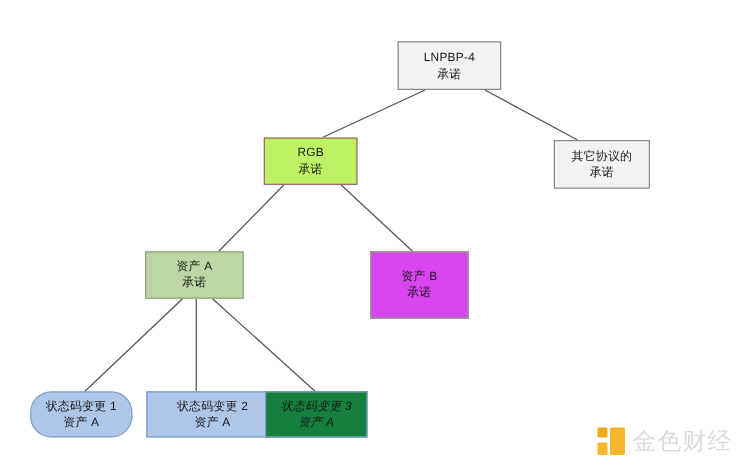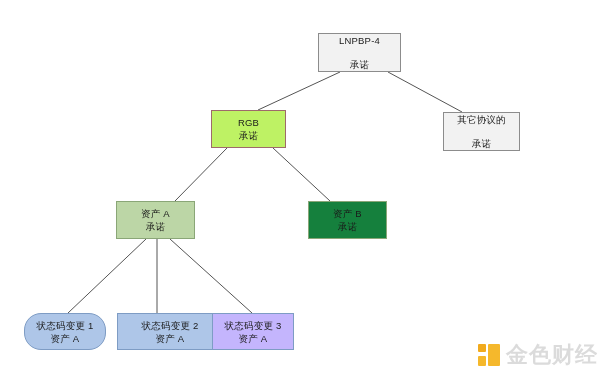--- a/index.html
+++ b/index.html
@@ -34,21 +34,21 @@
     align-items: center;
     justify-content: center;
     text-align: center;
     color: #1a1a1a;
     font-size: 9.5px;
     line-height: 13px;
     letter-spacing: 0.2px;
     z-index: 2;
   }
   .node .ln { display: block; white-space: nowrap; }
-  .node-gray  { background: #f2f2f2; border-color: #8c8c8c; justify-content: space-between; }
+  .node-gray  { background: #f2f2f2; border-color: #8c8c8c; }
   .node-pink  { background: #e8a3a3; border-color: #9e6a6a; }
   .node-green { background: #bcd6a6; border-color: #8aa677; }
   .node-blue  { background: #aec6e8; border-color: #7e9cc4; }
 
   #watermark {
     position: absolute;
     display: flex;
     align-items: center;
     gap: 6px;
     z-index: 3;
@@ -75,22 +75,22 @@
     border-radius: 1px;
   }
   #wm-mark .notch {
     position: absolute;
     left: 0; top: 12px;
     width: 8px; height: 10px;
     background: #f5b31b;
     border-radius: 1px;
   }
   #wm-text {
-    font-size: 22px;
-    font-weight: bold;
+    font-size: 19px;
+    font-weight: normal;
     color: #d9d9d9;
     letter-spacing: 1px;
     white-space: nowrap;
   }
 </style>
 </head>
 <body>
 
 <div id="canvas">
 
@@ -114,33 +114,33 @@
         <span class="ln">承诺</span>
       </div>
       <div class="node node-gray" style="left: 443px; top: 112px; width: 77px; height: 39px; background: rgb(242, 242, 242); border-color: rgb(140, 140, 140);">
         <span class="ln">其它协议的</span>
         <span class="ln">承诺</span>
       </div>
       <div class="node node-green" style="left: 116px; top: 201px; width: 79px; height: 38px; background: rgb(188, 214, 166); border-color: rgb(138, 166, 119);">
         <span class="ln">资产 A</span>
         <span class="ln">承诺</span>
       </div>
-      <div class="node node-green" style="left: 308px; top: 201px; width: 79px; height: 38px; background: #15803d; border-color: rgb(138, 166, 119);">
+      <div class="node node-green" style="left: 296px; top: 201px; width: 79px; height: 54px; background: #d946ef; border-color: rgb(138, 166, 119);">
         <span class="ln">资产 B</span>
         <span class="ln">承诺</span>
       </div>
       <div class="node node-blue" style="left: 24px; top: 313px; width: 82px; height: 37px; background: rgb(174, 198, 232); border-color: rgb(126, 156, 196); border-radius: 17px;">
         <span class="ln">状态码变更 1</span>
         <span class="ln">资产 A</span>
       </div>
       <div class="node node-blue" style="left: 117px; top: 313px; width: 106px; height: 37px; background: rgb(174, 198, 232); border-color: rgb(126, 156, 196);">
         <span class="ln">状态码变更 2</span>
         <span class="ln">资产 A</span>
       </div>
-      <div class="node node-blue" style="left: 212px; top: 313px; width: 82px; height: 37px; background: #c4b5fd; border-color: rgb(126, 156, 196);">
+      <div class="node node-blue" style="left: 212px; top: 313px; width: 82px; height: 37px; background: #15803d; border-color: rgb(126, 156, 196); font-style: italic;">
         <span class="ln">状态码变更 3</span>
         <span class="ln">资产 A</span>
       </div>
     </div>
 
   <div id="watermark" style="left: 478px; top: 340px;">
     <div id="wm-mark">
       <span class="sq"></span>
       <span class="jay"></span>
       <span class="notch"></span>

